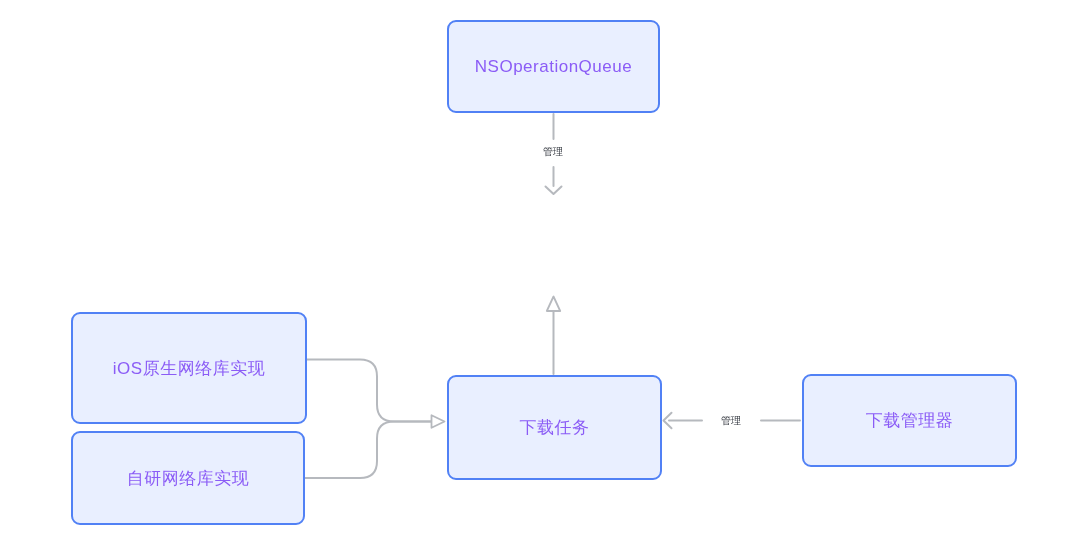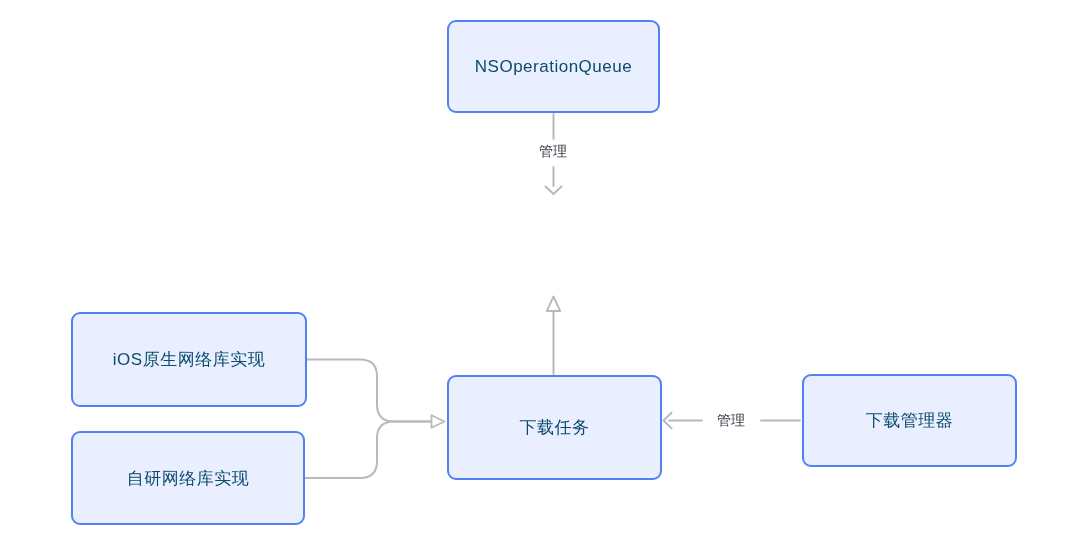--- a/index.html
+++ b/index.html
@@ -27,38 +27,38 @@
     position: absolute;
     box-sizing: border-box;
     background: #e9efff;
     border: 2px solid #5181f5;
     border-radius: 9px;
     display: flex;
     align-items: center;
     justify-content: center;
   }
   .node .node-label {
-    color: #0c4a6e;
+    color: #8b5cf6;
     font-size: 17px;
     letter-spacing: 0.5px;
     white-space: nowrap;
   }
   .node-nsoperationqueue { left: 447px; top: 20px;  width: 213px; height: 93px; }
   .node-nsoperation      { left: 447px; top: 198px; width: 213px; height: 91px; }
   .node-download-task    { left: 447px; top: 375px; width: 215px; height: 105px; }
-  .node-ios-native       { left: 71px;  top: 312px; width: 236px; height: 95px; }
+  .node-ios-native       { left: 71px;  top: 312px; width: 236px; height: 112px; }
   .node-self-built       { left: 71px;  top: 431px; width: 234px; height: 94px; }
   .node-download-manager { left: 802px; top: 374px; width: 215px; height: 93px; }
 
   .edge-label {
     position: absolute;
     transform: translate(-50%, -50%);
     background: #ffffff;
     color: #363a42;
-    font-size: 14px;
+    font-size: 10px;
     padding: 0 3px;
     white-space: nowrap;
   }
   .edge-label-queue-op   { left: 553px; top: 152px; }
   .edge-label-mgr-task   { left: 731px; top: 421px; }
 
   .edge-line {
     stroke: #b6b9be;
     stroke-width: 2;
     fill: none;

